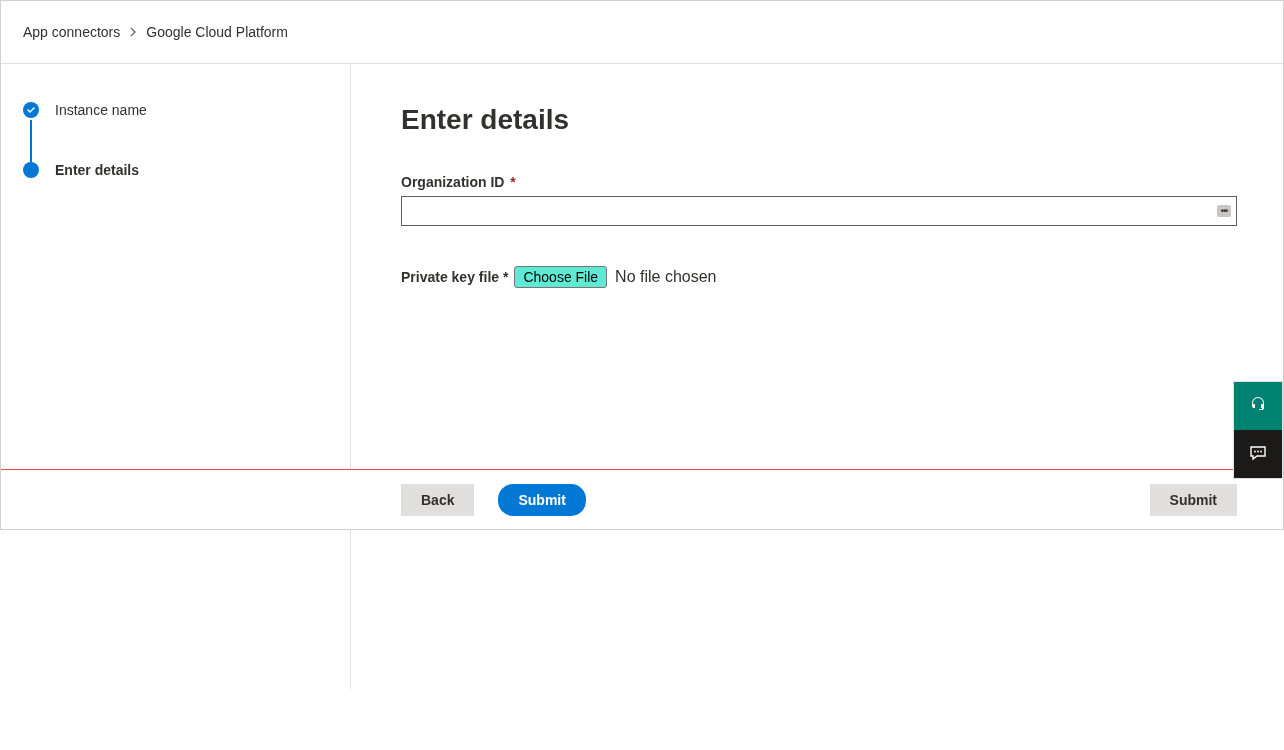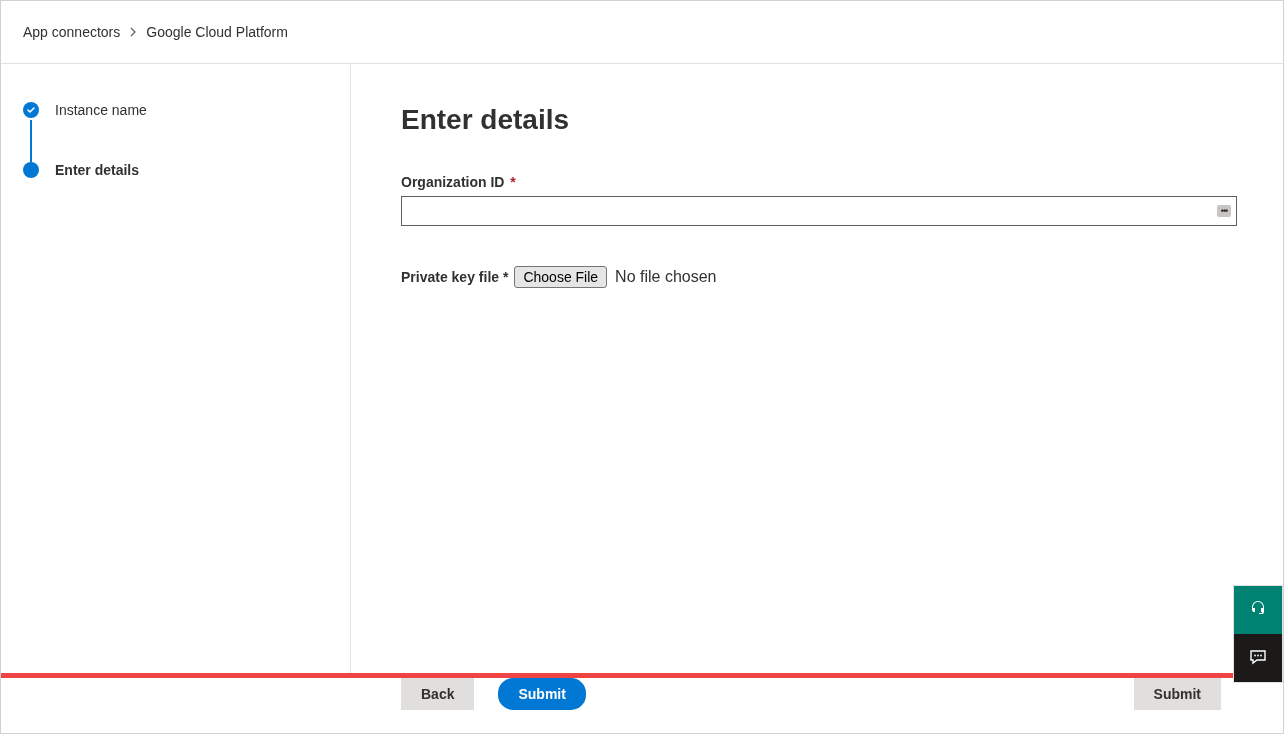--- a/index.html
+++ b/index.html
@@ -1,17 +1,17 @@
 <!DOCTYPE html>
 <html><head>
 <meta charset="utf-8">
 <style>
   * { box-sizing: border-box; margin: 0; padding: 0; }
   html, body { width: 1284px; height: 750px; font-family: "Segoe UI", -apple-system, sans-serif; font-size: 14px; color: #323130; }
-  .frame { width: 1284px; height: 734px; border: 1px solid #d1d1d1; position: relative; background: #fff; }
+  .frame { width: 1284px; height: 530px; border: 1px solid #d1d1d1; position: relative; background: #fff; }
 
   
   .breadcrumb { height: 63px; border-bottom: 1px solid #e1e1e1; display: flex; align-items: center; padding: 0 22px; font-size: 14px; color: #323130; }
   .breadcrumb .sep { margin: 0 8px; color: #605e5c; }
   .breadcrumb a { color: #323130; text-decoration: none; }
 
   
   .body { display: flex; height: 625px; }
   .sidebar { width: 352px; border-right: 1px solid #e1e1e1; padding: 38px 22px 0 22px; text-align: right; }
   .content { flex: 1; padding: 40px 46px 0 50px; }
@@ -29,25 +29,25 @@
   
   h1 { font-size: 28px; font-weight: 700; margin-bottom: 38px; }
   .field-label { font-size: 14px; font-weight: 600; margin-bottom: 6px; display: inline-block; }
   .req { color: #a4262c; margin-left: 2px; }
   .text-input-wrap { position: relative; }
   .text-input { width: 836px; height: 30px; border: 1px solid #605e5c; padding: 0 28px 0 8px; font-size: 14px; outline: none; }
   .input-ellipsis { position: absolute; right: 6px; top: 50%; transform: translateY(-50%); width: 14px; height: 12px; background: #c8c6c4; border-radius: 2px; display: flex; align-items: center; justify-content: center; font-size: 9px; letter-spacing: -1px; font-weight: 700; color: #323130; cursor: pointer; }
 
   .file-row { margin-top: 40px; display: flex; align-items: center; }
   .file-row .field-label { margin-bottom: 0; margin-right: 2px; }
-  .file-button { margin-left: 4px; font-family: inherit; font-size: 14px; padding: 2px 8px; border: 1px solid #767676; background: #e5e5e5; border-radius: 3px; cursor: pointer; }
+  .file-button { margin-left: 4px; font-family: inherit; font-size: 14px; padding: 2px 8px; border: 1px solid #767676; background: #5eead4; border-radius: 3px; cursor: pointer; }
   .file-status { margin-left: 8px; color: #323130; font-size: 16px; }
 
   
-  .footer { position: absolute; left: 0; right: 16px; bottom: 0; height: 60px; border-top: 5px solid #ef4444; display: flex; align-items: flex-start; padding: 0 46px 0 400px; background: #fff; }
+  .footer { position: absolute; left: 0; right: 0; bottom: 0; height: 60px; border-top: 1px solid #ef4444; display: flex; align-items: center; padding: 0 46px 0 400px; background: #fff; }
   .btn { height: 32px; padding: 0 20px; font-size: 14px; font-weight: 600; border: none; cursor: pointer; font-family: inherit; }
   .btn-secondary { background: #e1dfdd; color: #323130; }
   .btn-primary { background: #0078d4; color: #fff; margin-left: 24px; border-radius: 15px; }
   .footer .spacer { flex: 1; }
 
   
   .float-btns { position: absolute; right: 0; bottom: 50px; display: flex; flex-direction: column; border: 1px solid #e1e1e1; }
   .float-btn { width: 48px; height: 48px; display: flex; align-items: center; justify-content: center; cursor: pointer; }
   .float-btn.help { background: #008272; }
   .float-btn.feedback { background: #1b1a19; }

